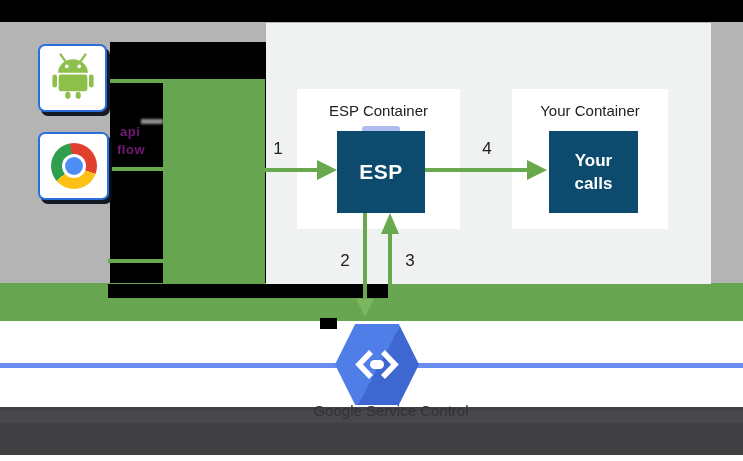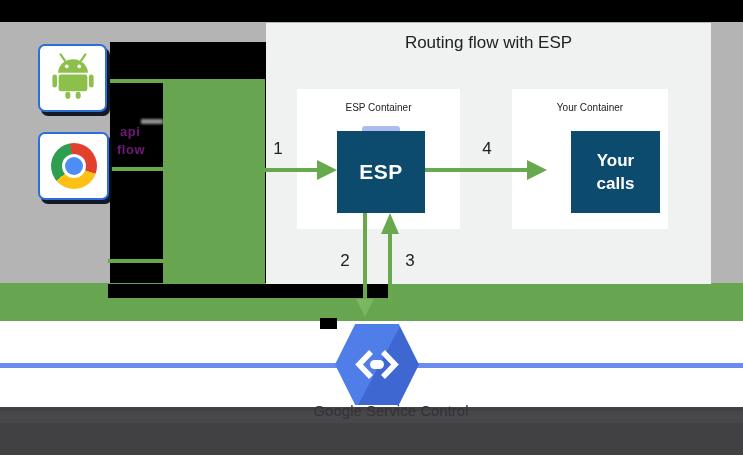--- a/index.html
+++ b/index.html
@@ -47,25 +47,25 @@
   }
   .chrome-logo::before{content:"";position:absolute;inset:11px;background:#fff;border-radius:50%;}
   .chrome-logo::after{content:"";position:absolute;inset:14px;background:#4e8df5;border-radius:50%;}
 
   
   .panel{left:266px;top:23px;width:445px;height:261px;background:#f0f1f1;z-index:3;}
   .panel-title{left:266px;top:33px;width:445px;text-align:center;font-size:17px;color:#202124;z-index:4;}
   .white-box{background:#fff;z-index:4;}
   .esp-white{left:297px;top:89px;width:163px;height:140px;}
   .your-white{left:512px;top:89px;width:156px;height:140px;}
-  .container-label{width:100%;text-align:center;position:absolute;top:13px;font-size:10px;color:#212121;}
+  .container-label{width:100%;text-align:center;position:absolute;top:13px;font-size:15px;color:#212121;}
   .blue-tab{left:362px;top:126px;width:38px;height:8px;border-radius:3px;background:#aebbee;z-index:4;}
   .blue-box{background:#0c4a6e;z-index:5;display:flex;align-items:center;justify-content:center;color:#fff;font-weight:700;text-align:center;}
   .esp-blue{left:337px;top:131px;width:88px;height:82px;font-size:21px;letter-spacing:.5px;}
-  .code-blue{left:549px;top:131px;width:89px;height:82px;font-size:17px;line-height:23px;margin-left:22px;}
+  .code-blue{left:549px;top:131px;width:89px;height:82px;font-size:17px;line-height:23px;}
 
   
   .flow-line{background:#68a94e;z-index:6;}
   .line1{left:262px;top:168px;width:56px;height:4px;}
   .head1{left:317px;top:160px;width:0;height:0;border-top:10px solid transparent;border-bottom:10px solid transparent;border-left:20px solid #68a94e;z-index:6;}
   .line4{left:425px;top:168px;width:102px;height:4px;}
   .head4{left:527px;top:160px;width:0;height:0;border-top:10px solid transparent;border-bottom:10px solid transparent;border-left:20px solid #68a94e;z-index:6;}
   .line2{left:363px;top:213px;width:4px;height:88px;}
   .head2{left:356px;top:299px;width:0;height:0;border-left:9px solid transparent;border-right:9px solid transparent;border-top:18px solid #7cb75f;z-index:6;}
   .line3{left:388px;top:234px;width:4px;height:72px;}
@@ -127,21 +127,20 @@
       </svg>
     </span>
   </div>
 
   <div class="abs icon-box chrome-box">
     <span class="chrome-logo"></span>
   </div>
 
 
   <div class="abs panel"></div>
-  <div class="abs panel-title">Routing flow with ESP</div>
 
   <div class="abs white-box esp-white">
     <div class="container-label">ESP Container</div>
   </div>
   <div class="abs white-box your-white">
     <div class="container-label">Your Container</div>
   </div>
 
   <div class="abs blue-tab"></div>
   <div class="abs blue-box esp-blue">

